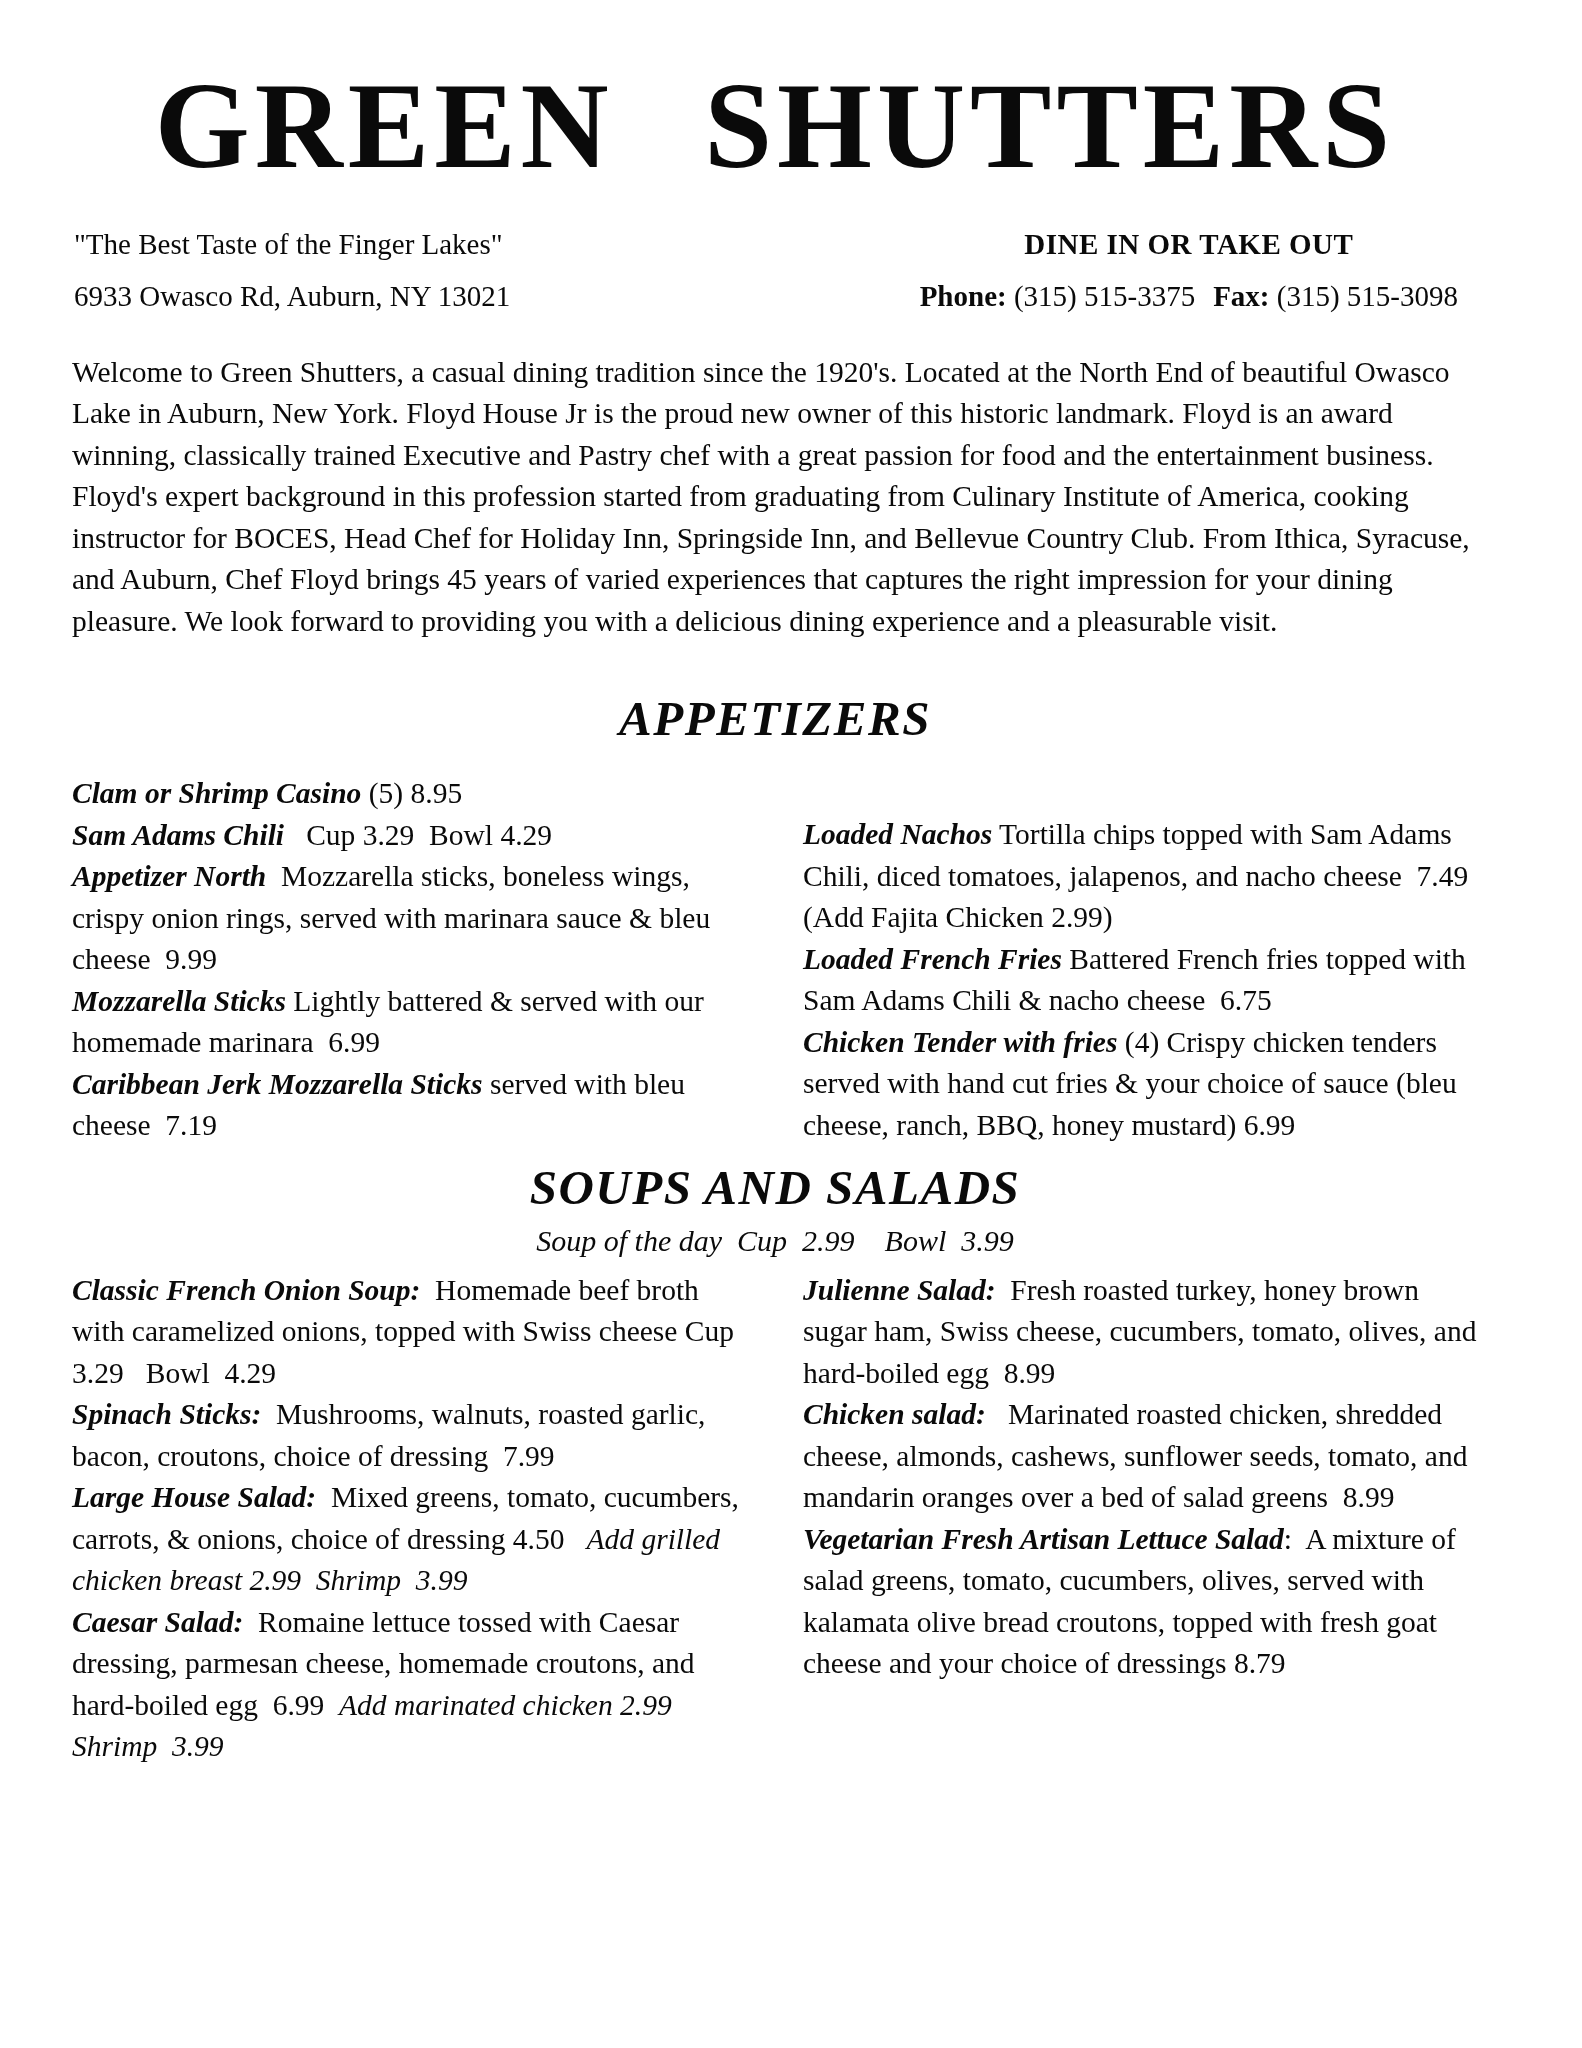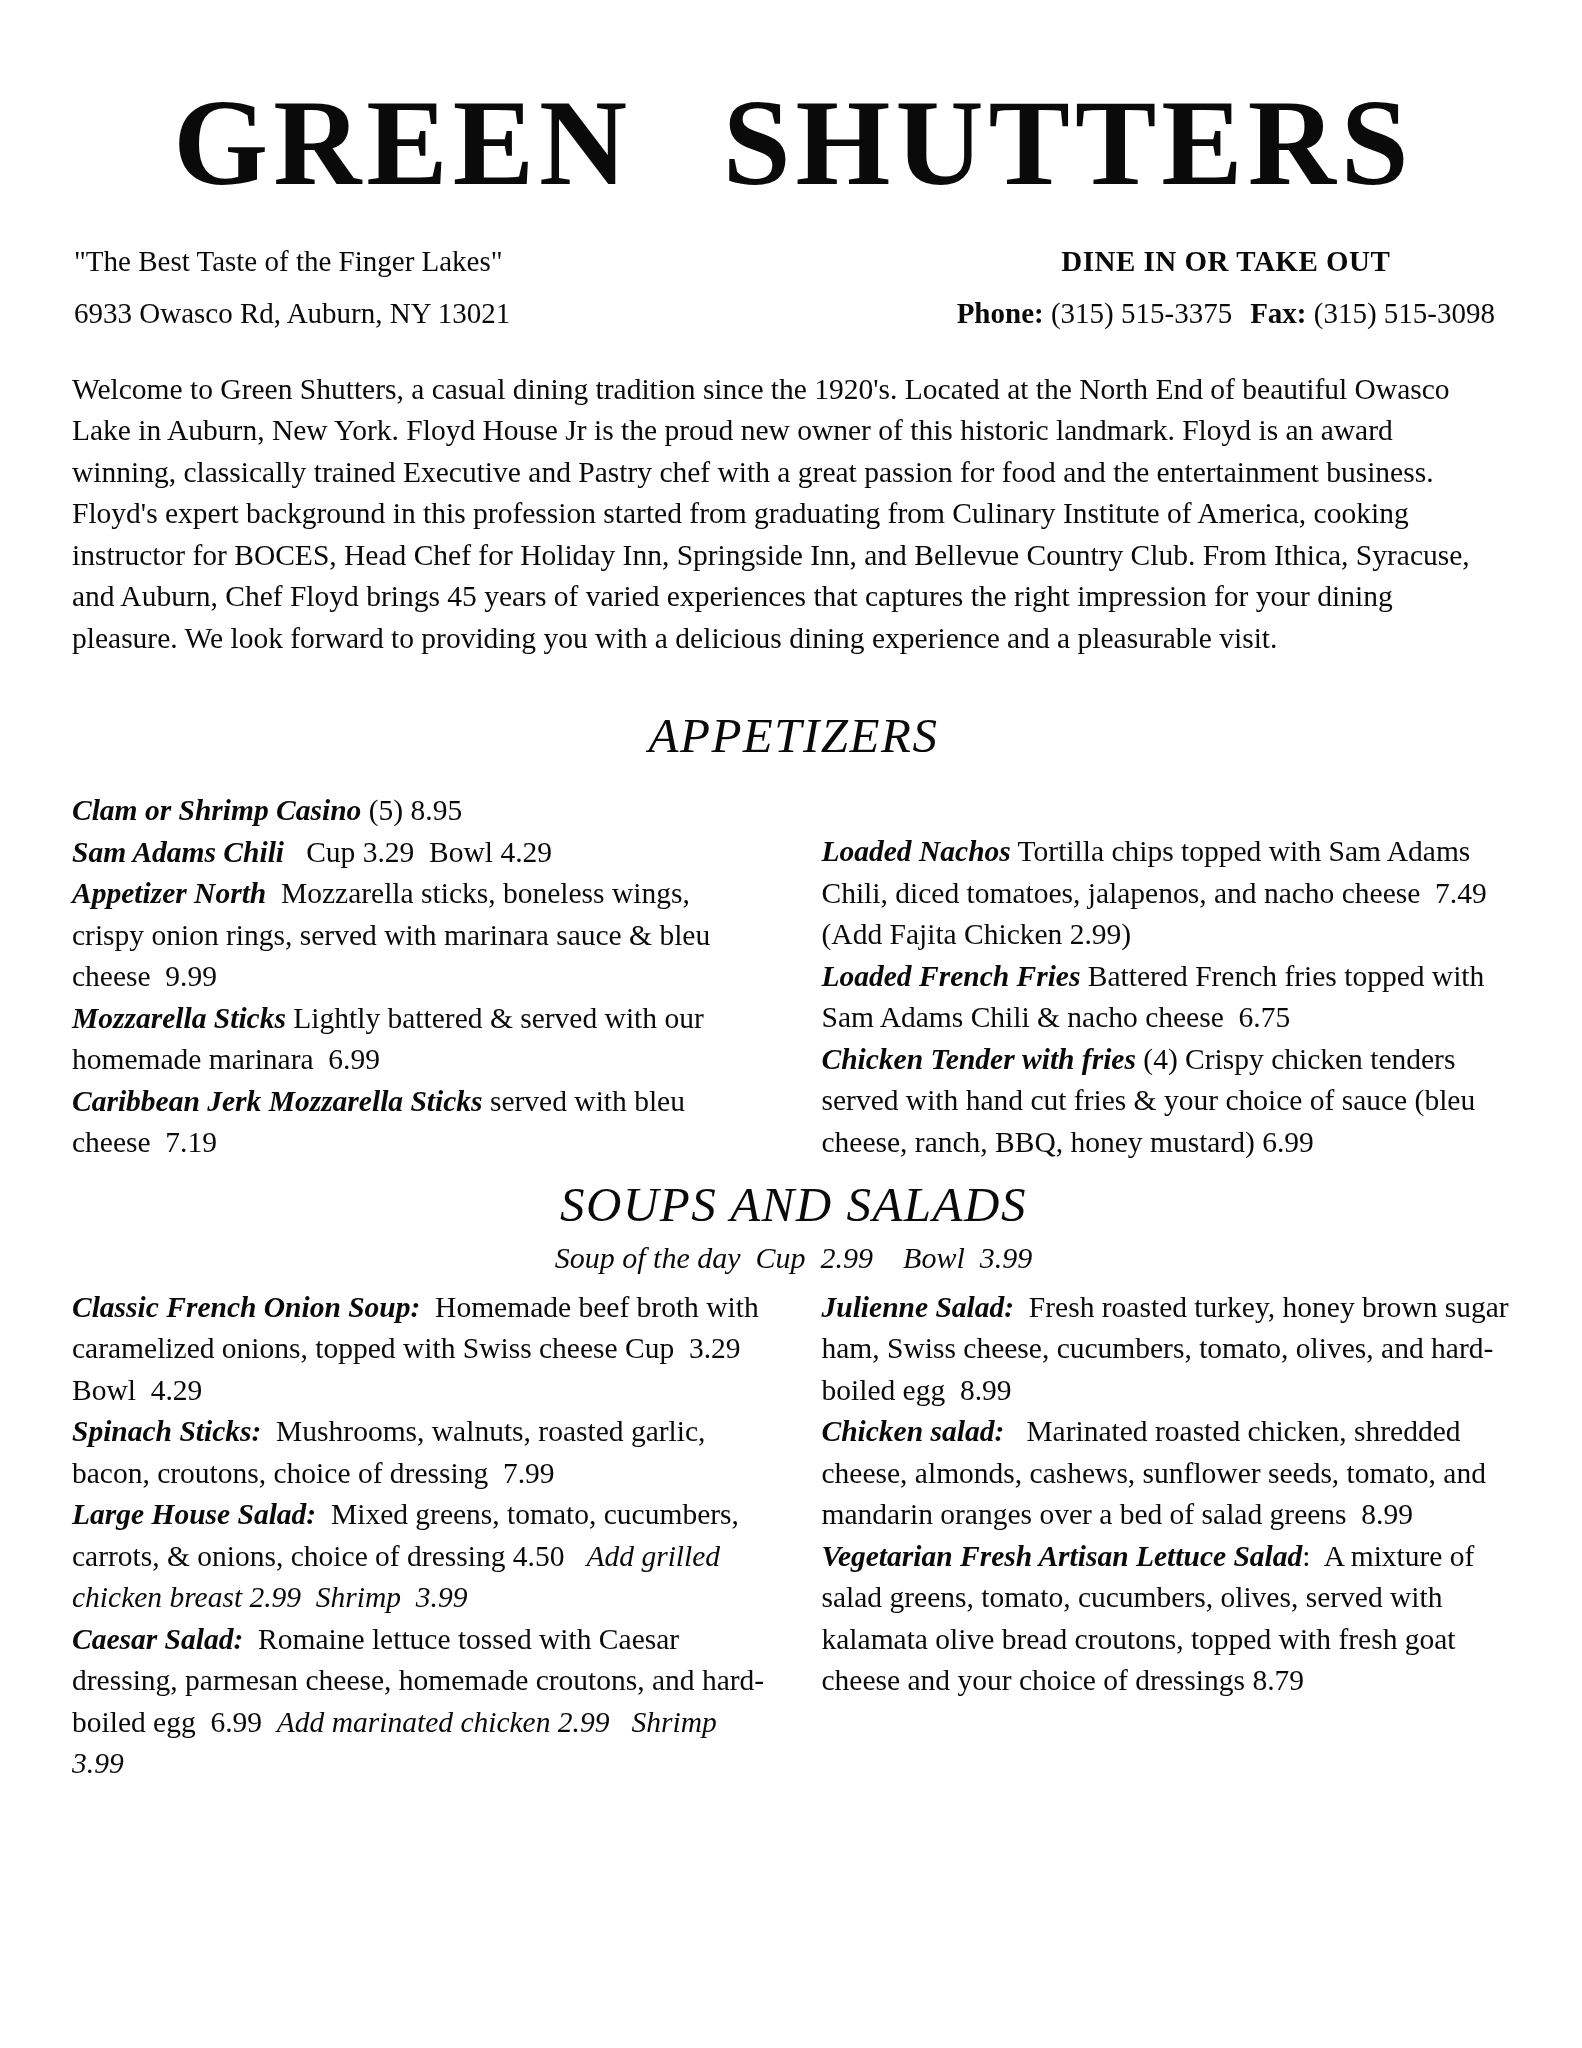--- a/index.html
+++ b/index.html
@@ -3,21 +3,21 @@
 <meta charset="utf-8">
 <style>
   html, body { margin: 0; padding: 0; background: #ffffff; }
   body {
     width: 1582px;
     height: 2048px;
     color: #0a0a0a;
     font-family: "Liberation Serif", serif;
     overflow: hidden;
   }
-  .page { padding: 60px 67px 0 72px; margin-top: 17px; }
+  .page { padding: 60px 104px 0 72px; }
 
   
   .title {
     margin: 0;
     text-align: center;
     font-weight: 700;
     font-size: 122px;
     line-height: 1.08;
     letter-spacing: 5px;
     word-spacing: 55px;
@@ -44,21 +44,21 @@
     font-size: 29.5px;
     line-height: 41.5px;
     max-width: 1432px;
   }
 
   
   .section-heading {
     margin: 48px 0 0 0;
     text-align: center;
     font-size: 49px;
-    font-weight: 400;
+    font-weight: 700;
     font-style: italic;
     letter-spacing: 1.5px;
   }
   .section-heading.tight { margin-top: 12px; }
   .subheading {
     margin: 8px 0 0 0;
     text-align: center;
     font-size: 30px;
     font-style: italic;
     white-space: pre-wrap;

